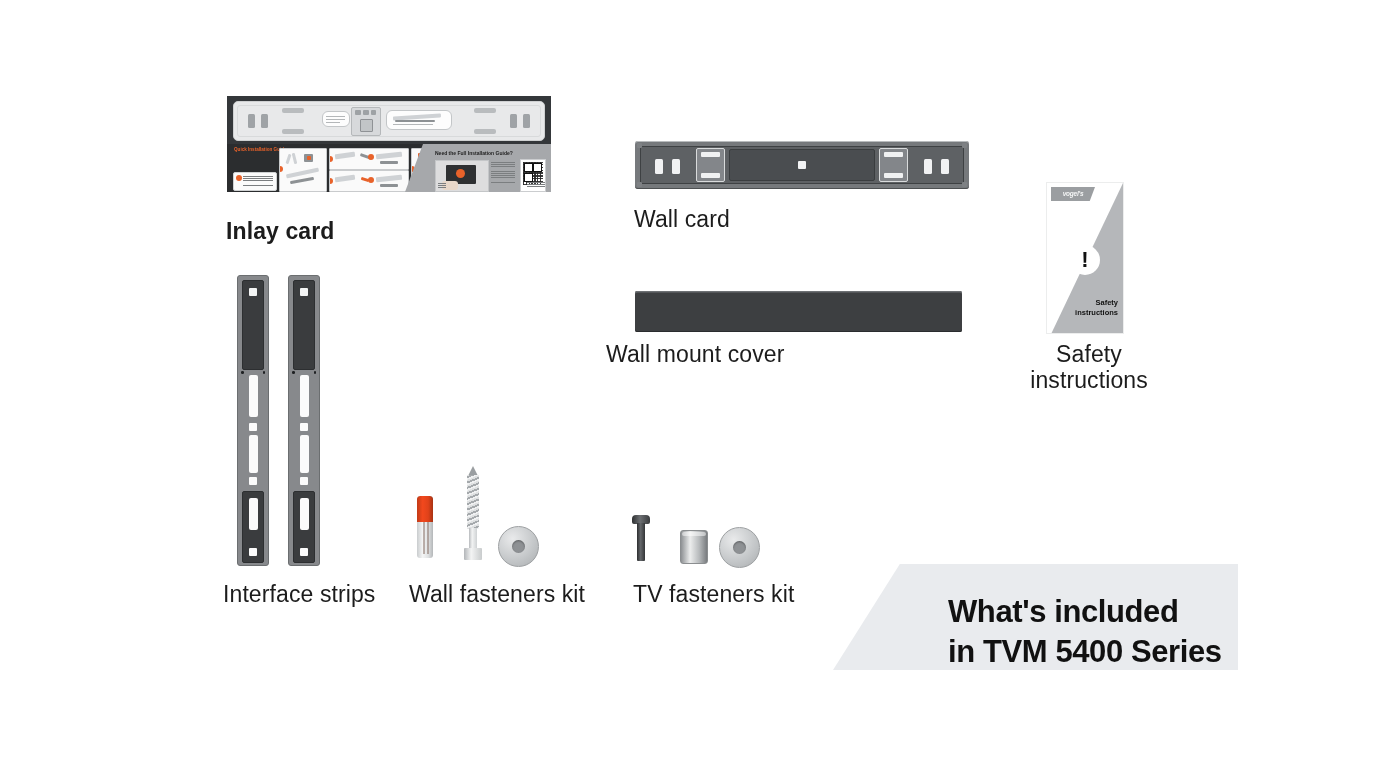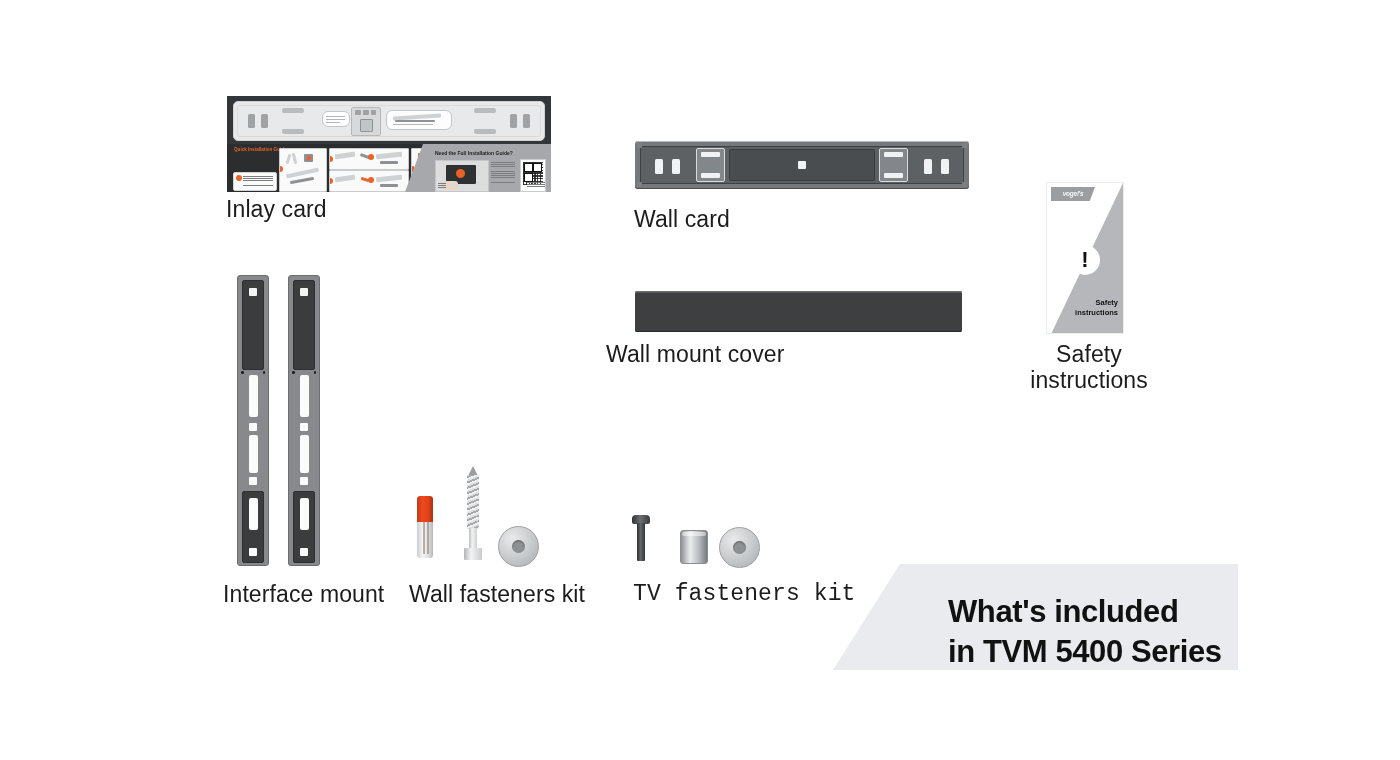--- a/index.html
+++ b/index.html
@@ -640,21 +640,21 @@
         <div class="qr" style="left:115px;top:15px;width:24px;height:31px">
           <div class="qr-grid"></div>
           <div class="qr-eye" style="left:3px;top:3px"></div>
           <div class="qr-eye" style="right:3px;top:3px"></div>
           <div class="qr-eye" style="left:3px;bottom:9px"></div>
         </div>
         <div class="tiny-lines" style="right:6px;bottom:4px;width:18px;height:6px"></div>
       </div>
     </div>
   </div>
-  <div class="label" style="left:226px; top:197px;">Inlay card</div>
+  <div class="label" style="left:226px; top:219px;font-weight:bold;">Inlay card</div>
 
   <div id="wall-mount">
     <div class="wm-inner">
       <div class="wm-slot" style="left:14px"></div>
       <div class="wm-slot" style="left:31px"></div>
       <div class="wm-slot" style="right:31px"></div>
       <div class="wm-slot" style="right:14px"></div>
       <div class="wm-bracket" style="left:55px"></div>
       <div class="wm-bracket" style="right:55px"></div>
       <div class="wm-center">
@@ -715,21 +715,21 @@
       <div class="strip-long-slot" style="top:0;height:42px"></div>
       <div class="strip-sq" style="top:48px"></div>
       <div class="strip-long-slot" style="top:60px;height:38px"></div>
       <div class="strip-sq" style="top:102px"></div>
     </div>
     <div class="strip-bot-panel">
       <div class="strip-bot-slot"></div>
       <div class="strip-bot-sq"></div>
     </div>
   </div>
-  <div class="label" style="left:223px; top:582px;">Interface mount</div>
+  <div class="label" style="left:223px; top:582px;">Interface strips</div>
 
   <div id="wall-plug">
     <div class="plug-red"></div>
     <div class="plug-line" style="left:6px"></div>
     <div class="plug-line" style="left:10px"></div>
   </div>
   <div id="screw">
     <div class="screw-tip"></div>
     <div class="screw-thread"></div>
     <div class="screw-shaft"></div>
@@ -741,20 +741,20 @@
   <div class="label" style="left:409px; top:582px;">Wall fasteners kit</div>
 
   <div id="tv-bolt">
     <div class="bolt-head"></div>
     <div class="bolt-shaft"></div>
   </div>
   <div id="tv-spacer"></div>
   <div id="tv-washer">
     <div class="hole"></div>
   </div>
-  <div class="label" style="left:633px; top:582px;font-family:Liberation Mono, monospace;">TV fasteners kit</div>
+  <div class="label" style="left:633px; top:582px;">TV fasteners kit</div>
 
   <div id="banner">
     <div class="banner-text">What's included
 in TVM 5400 Series</div>
   </div>
 
 </div>
 
 </body></html>

